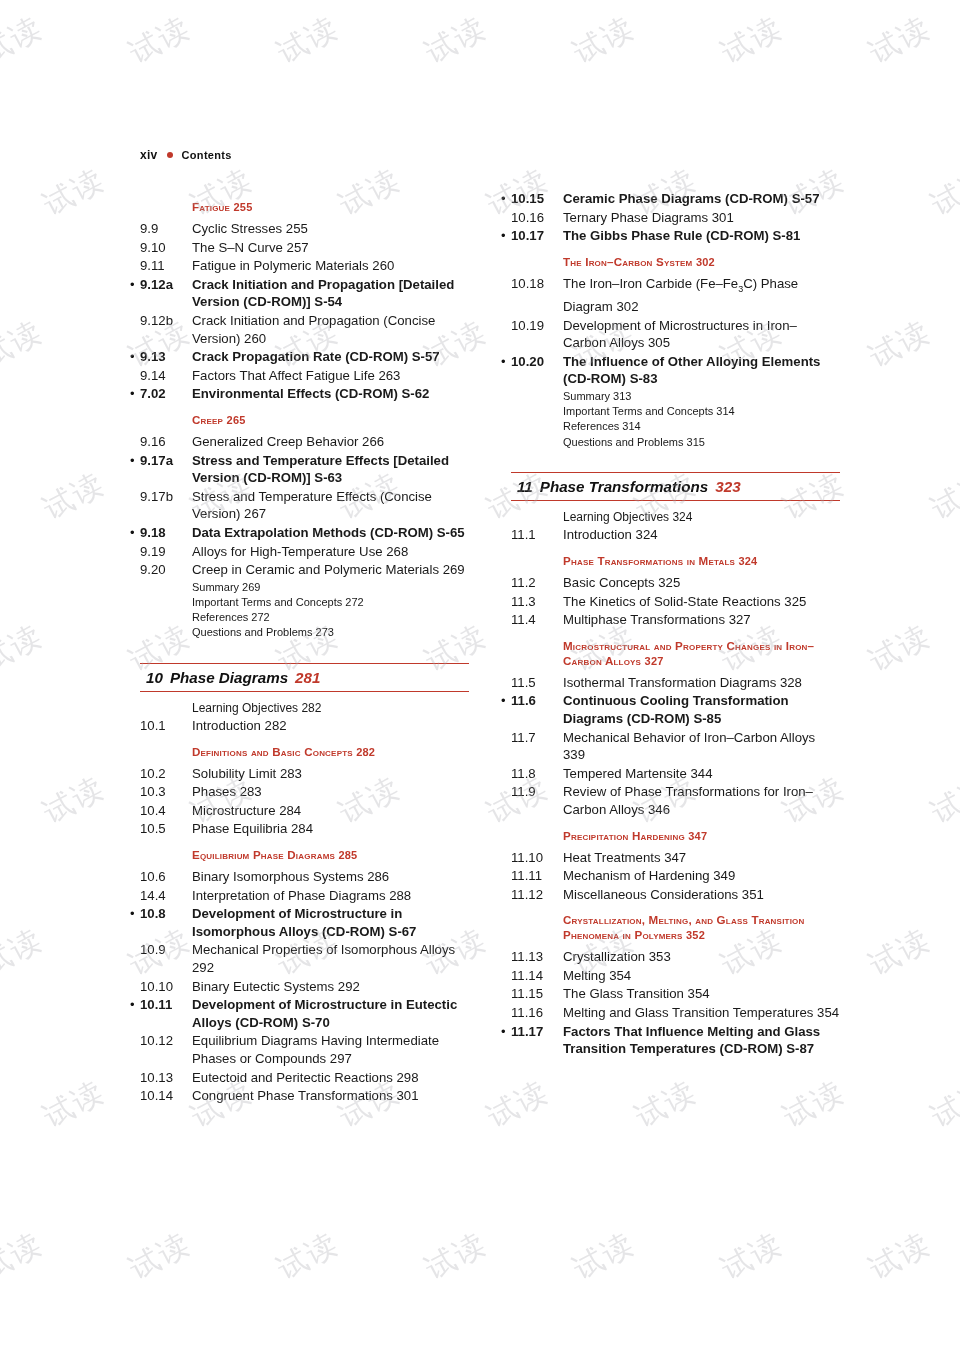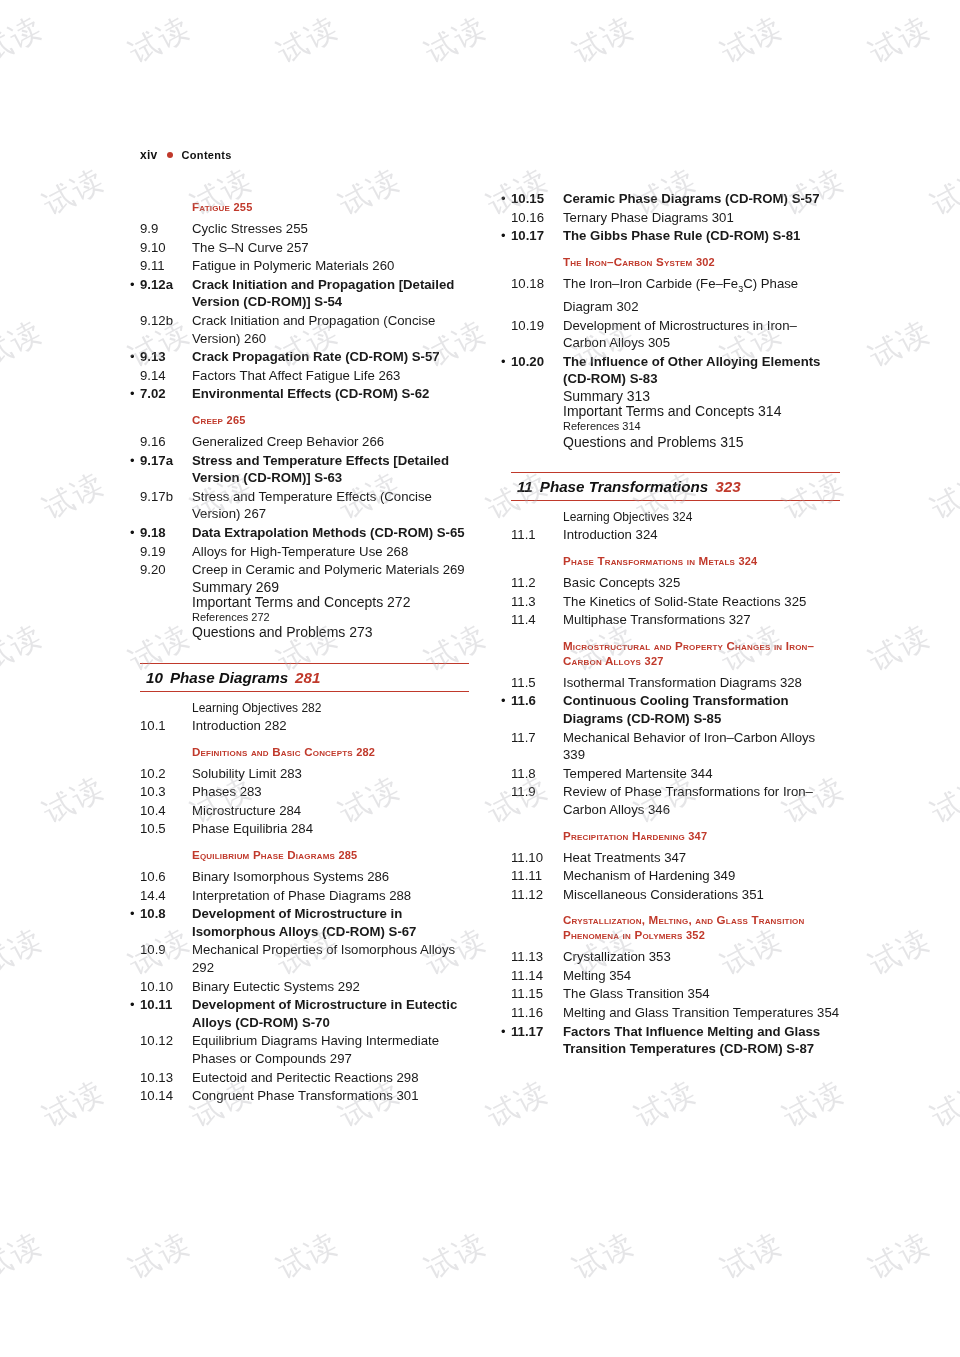--- a/index.html
+++ b/index.html
@@ -110,21 +110,21 @@
     letter-spacing: 0.2px;
     margin: 9px 0 5px 52px;
     font-variant: small-caps;
     text-transform: none;
   }
   .subhead .big { font-size: 11px; }
 
   
   .smallitem {
     margin-left: 52px;
-    font-size: 14px;
+    font-size: 11px;
     line-height: 15.2px;
     color: #1a1a1a;
   }
   .smallitem.ref { font-size: 11px; }
 
   
   .chapter {
     margin: 22px 0 8px 0;
     padding: 0 0 5px 6px;
     border-bottom: 1.6px solid #c0392b;

